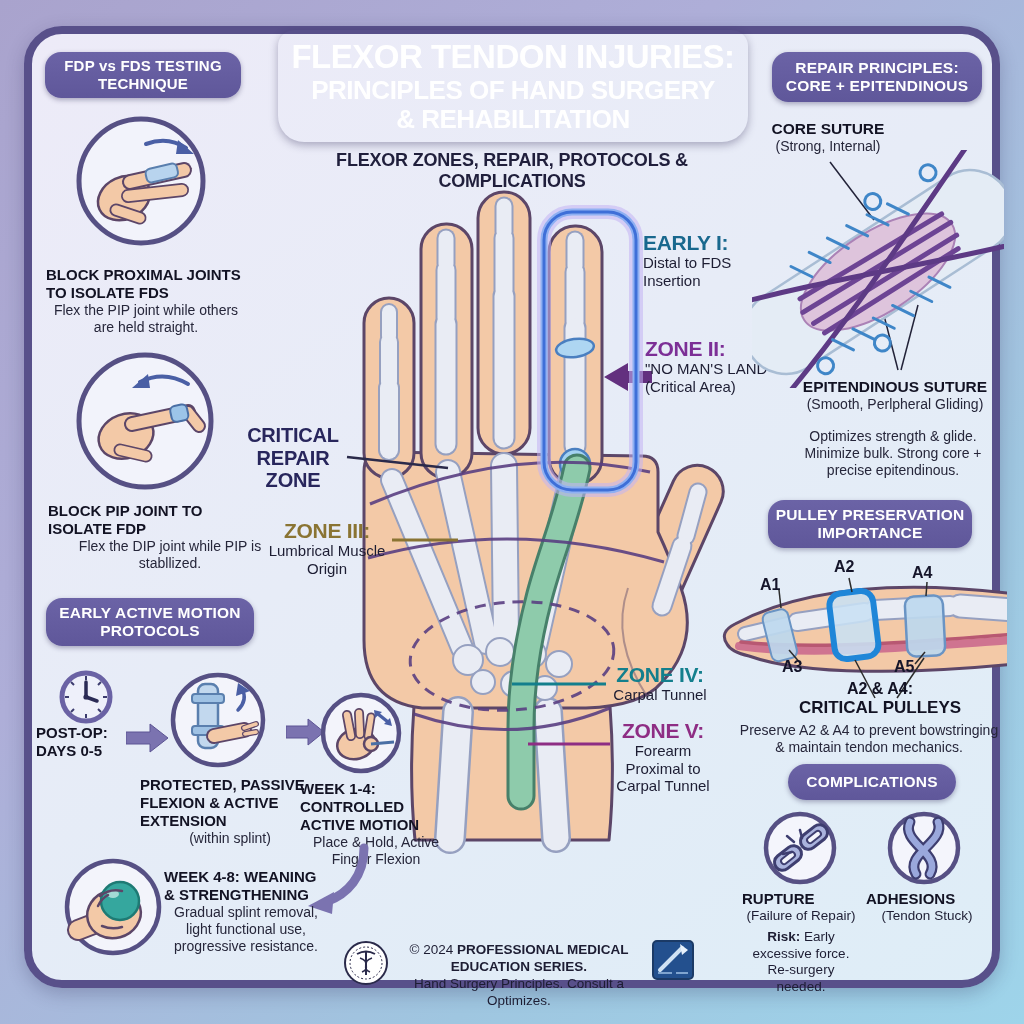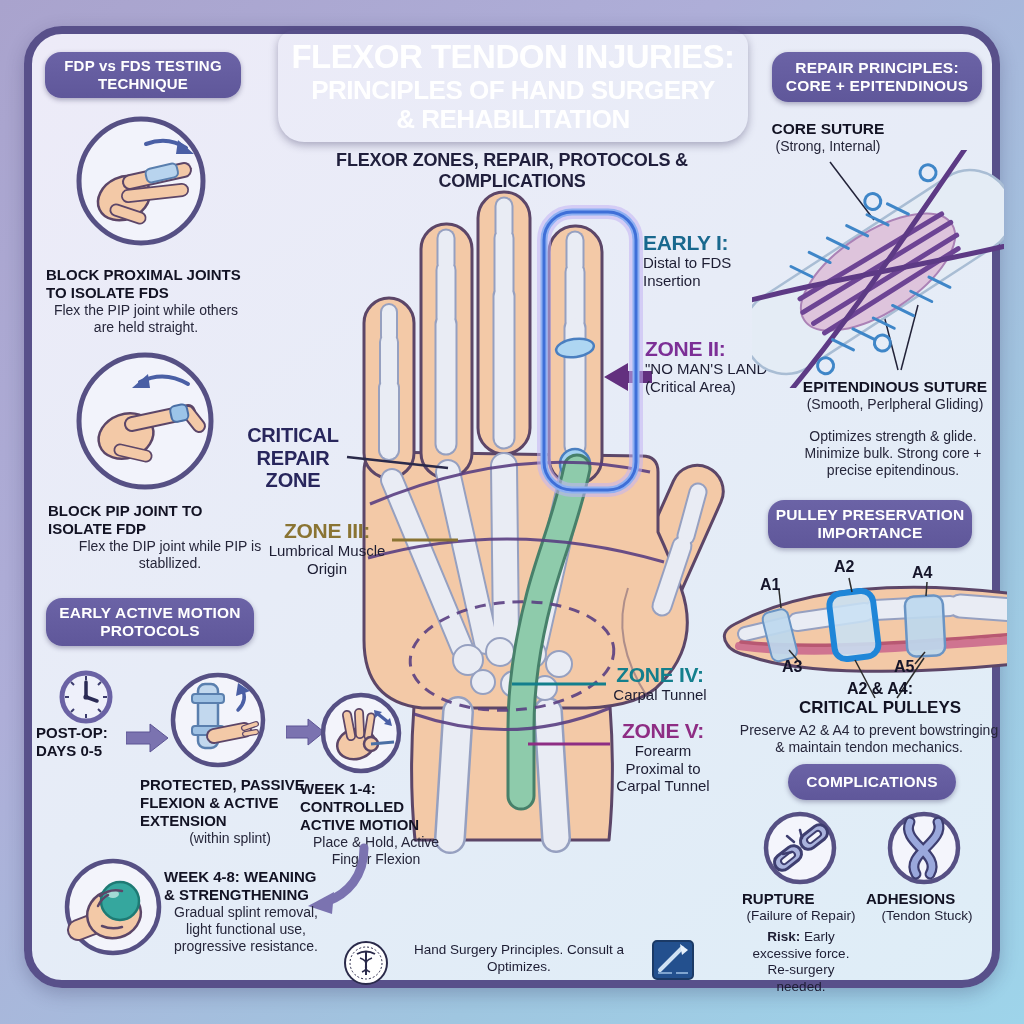--- a/index.html
+++ b/index.html
@@ -437,20 +437,23 @@
 
 <svg class="abs" style="left:343px;top:940px;" width="46" height="46" viewBox="0 0 46 46">
   <circle cx="23" cy="23" r="21" fill="#ffffff" stroke="#2a2a4a" stroke-width="2"></circle>
   <circle cx="23" cy="23" r="16" fill="none" stroke="#2a2a4a" stroke-width="1" stroke-dasharray="2 2"></circle>
   <line x1="23" y1="11" x2="23" y2="35" stroke="#2a2a4a" stroke-width="2"></line>
   <path d="M14 14 Q23 9 32 14" fill="none" stroke="#2a2a4a" stroke-width="2"></path>
   <path d="M17 18 C29 22 17 28 27 32" fill="none" stroke="#2a2a4a" stroke-width="1.5"></path>
   <path d="M29 18 C17 22 29 28 19 32" fill="none" stroke="#2a2a4a" stroke-width="1.5"></path>
 </svg>
 <div class="abs" style="left:390px;top:942px;width:258px;text-align:center;">
+  <div style="font-size:13.5px;color:#1d1d33;line-height:1.25;">
+    <span>© 2024</span> <b>PROFESSIONAL MEDICAL EDUCATION SERIES.</b>
+  </div>
   <div style="font-size:13.5px;color:#1d1d33;line-height:1.25;">Hand Surgery Principles. Consult a Optimizes.</div>
 </div>
 <svg class="abs" style="left:652px;top:940px;" width="42" height="40" viewBox="0 0 42 40">
   <rect x="1" y="1" width="40" height="38" rx="4" fill="#23508e" stroke="#1b3a66" stroke-width="2"></rect>
   <path d="M8 30 L30 8" stroke="#cfe2f4" stroke-width="4" stroke-linecap="round"></path>
   <polygon points="28,4 36,10 30,15" fill="#e8f2fc"></polygon>
   <line x1="6" y1="33" x2="20" y2="33" stroke="#9fc0e4" stroke-width="1.5"></line>
   <line x1="24" y1="33" x2="36" y2="33" stroke="#9fc0e4" stroke-width="1.5"></line>
 </svg>
 

